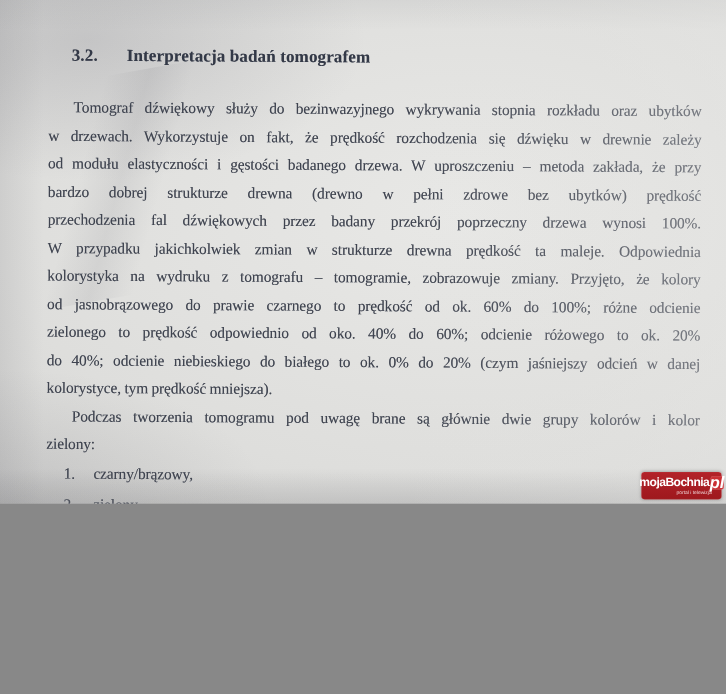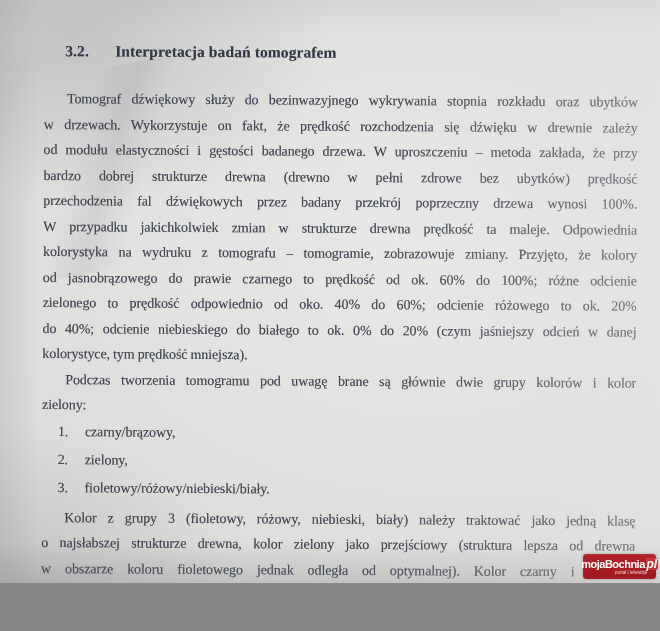--- a/index.html
+++ b/index.html
@@ -1,17 +1,17 @@
 <!DOCTYPE html>
 <html><head>
 <meta charset="utf-8">
 <style>
   html,body { margin:0; padding:0; background:#888; }
   .photo {
-    position:relative; width:660px; height:583px; overflow:hidden;
+    position:relative; width:660px; height:458px; overflow:hidden;
     font-family:"Liberation Serif","DejaVu Serif",serif;
     background:
       linear-gradient(180deg, rgba(120,122,128,0.10) 0%, rgba(120,122,128,0) 6%),
       linear-gradient(0deg, rgba(95,95,100,0.20) 0%, rgba(95,95,100,0) 7%),
       linear-gradient(90deg, rgba(105,105,112,0.14) 0%, rgba(105,105,112,0) 6%),
       radial-gradient(55% 40% at 12% 8%, rgba(108,108,118,0.22), rgba(108,108,118,0) 70%),
       radial-gradient(50% 38% at 2% 100%, rgba(100,100,108,0.18), rgba(100,100,108,0) 70%),
       radial-gradient(135% 110% at 64% 42%, #e8e8e6 0%, #dededc 48%, #d2d2d0 82%, #c7c7c5 100%);
   }
   .photo::before {
@@ -55,21 +55,21 @@
     display:flex; flex-direction:column; align-items:center; justify-content:center;
   }
   .wm-row { display:flex; align-items:center; margin-top:1px; }
   .wm-brand {
     color:#fff; font-family:"Liberation Sans",sans-serif; font-weight:bold;
     font-size:11px; letter-spacing:-0.5px; line-height:12px;
   }
   .wm-tld {
     margin-left:1px; width:12px; height:12px; background:#ca2e33; border-radius:2px;
     display:flex; align-items:center; justify-content:center;
-    color:#fff; font-family:"Liberation Sans",sans-serif; font-style:italic; font-weight:bold; font-size:12px;
+    color:#fff; font-family:"Liberation Sans",sans-serif; font-style:italic; font-weight:bold; font-size:15px;
     box-shadow:inset 0 0 1px rgba(255,255,255,0.5);
   }
   .wm-tagline {
     color:rgba(255,255,255,0.8); font-family:"Liberation Sans",sans-serif;
     font-size:4.5px; line-height:6px; align-self:flex-end; margin-right:9px;
   }
 </style>
 </head>
 <body>
 

